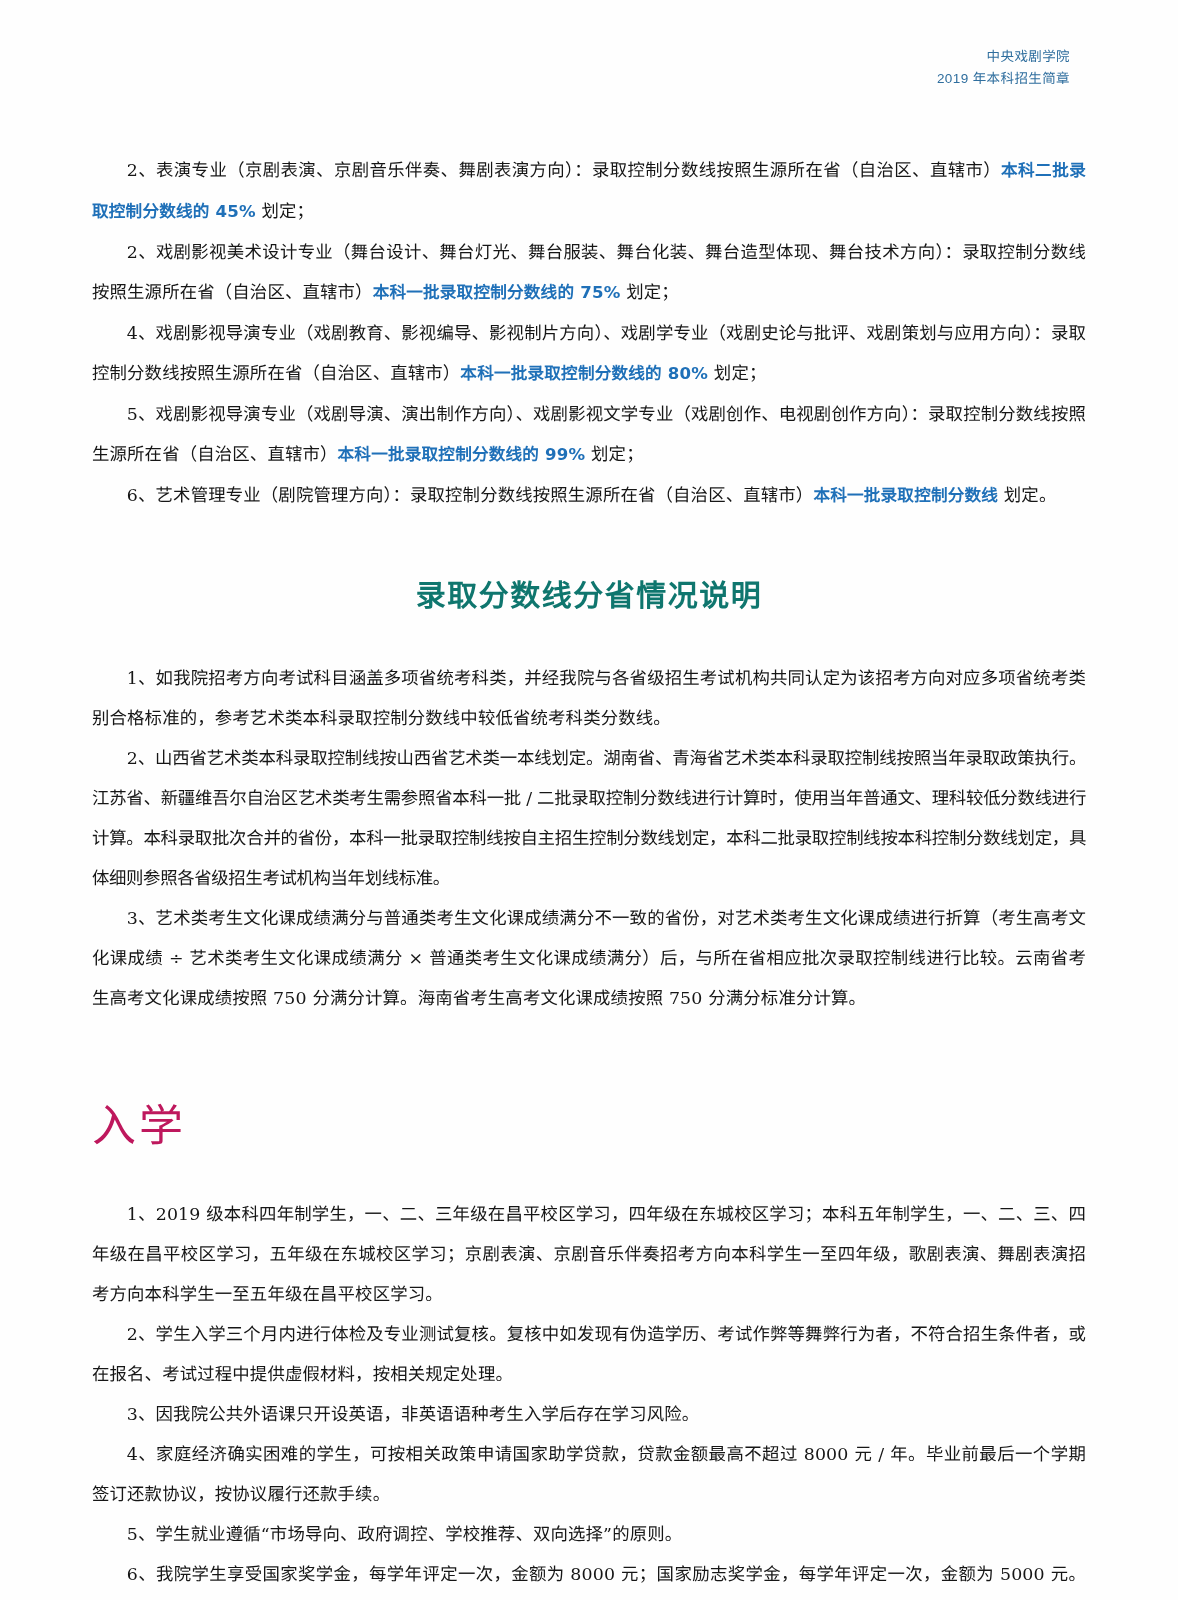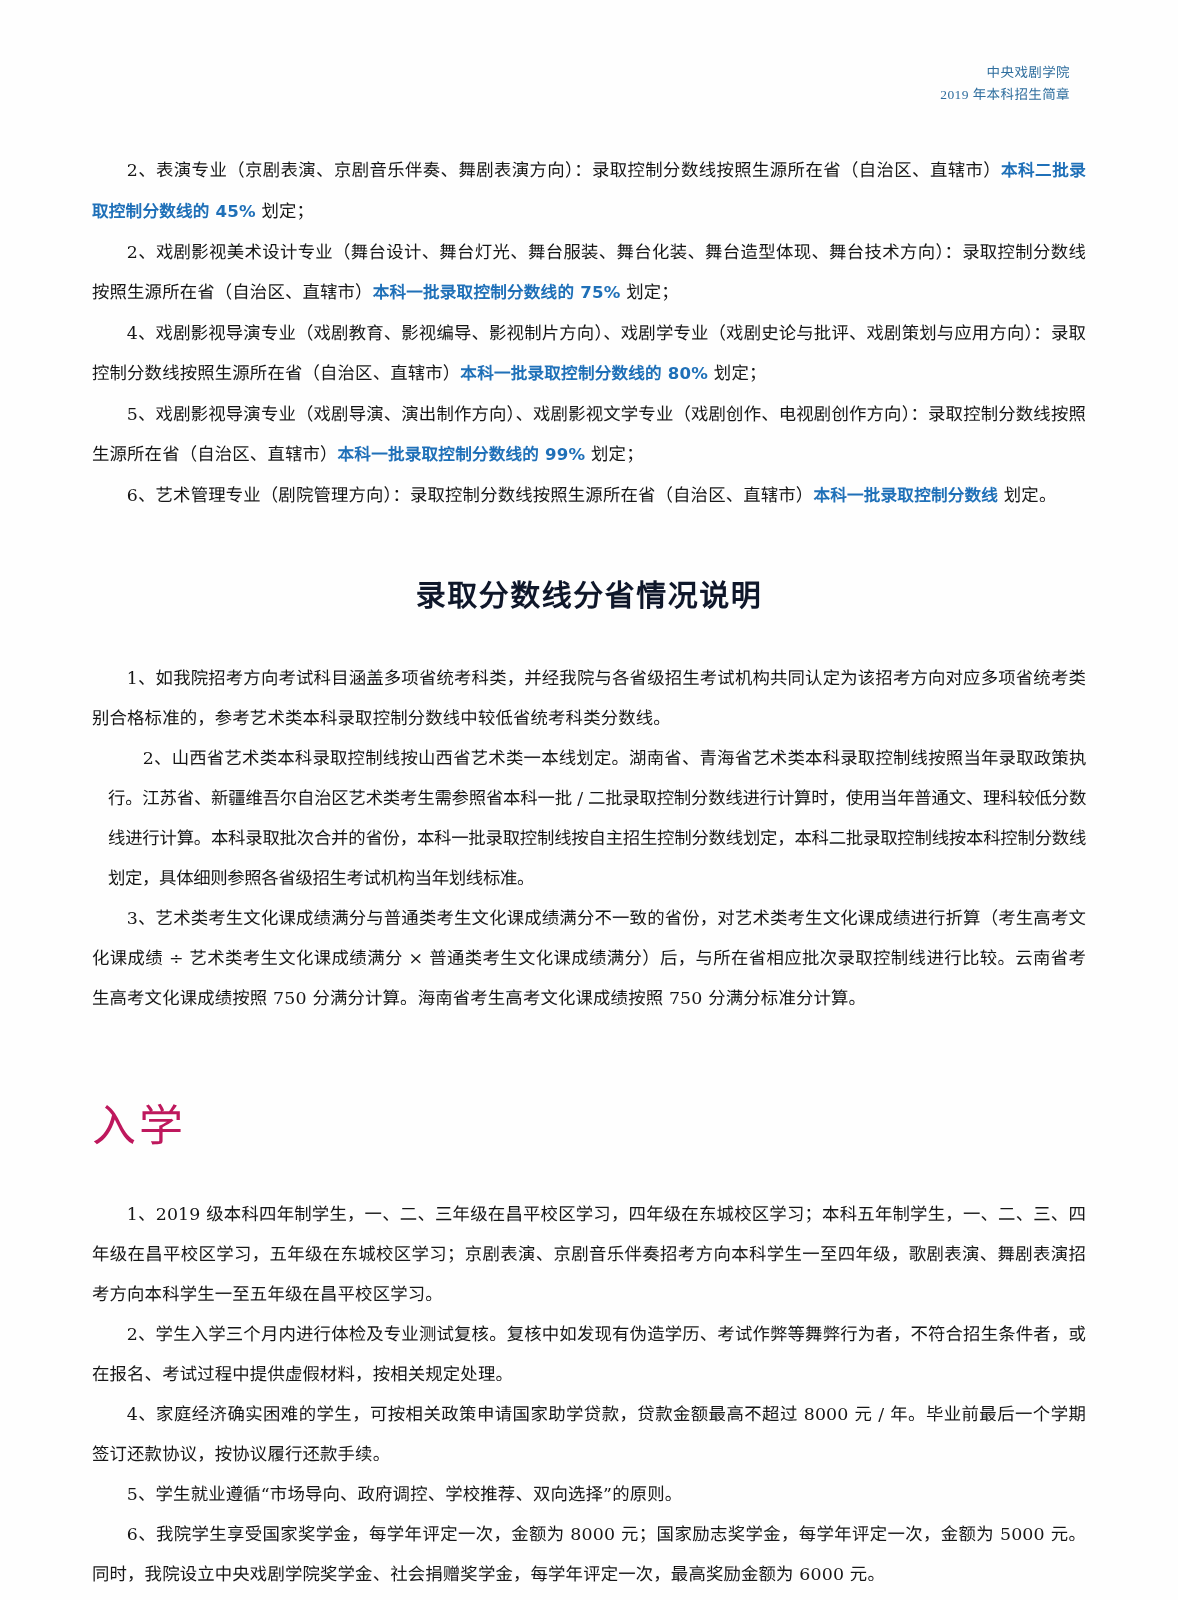--- a/index.html
+++ b/index.html
@@ -20,25 +20,25 @@
 
   .page {
     position: absolute;
     inset: 0;
     background: #fefefe;
   }
 
   
   .run-head {
     position: absolute;
-    top: 62px;
+    top: 46px;
     right: 108px;
     text-align: right;
     color: #2f6e9e;
-    font-family: Liberation Serif, serif;
+    font-family: Liberation Sans, sans-serif;
     font-size: 13.5px;
     line-height: 1.62;
     letter-spacing: 0.4px;
     white-space: nowrap;
   }
   .run-head .rh-line { display: block; }
 
   
   .content {
     position: absolute;
@@ -55,37 +55,36 @@
     text-align: justify;
     text-justify: inter-ideograph;
     color: #161616;
     letter-spacing: 0.15px;
   }
   p.para + p.para { margin-top: 0; }
 
   
   p.para.tight {
     letter-spacing: -0.35px;
-    margin-left: 16px;
   }
 
   
   .hl {
     color: #1f70b8;
     font-family: "DejaVu Sans", "Liberation Sans", sans-serif;
     font-weight: 700;
     font-size: 16.6px;
     letter-spacing: 0.2px;
   }
 
   
   .center-heading {
     margin: 0;
     text-align: center;
-    color: #0f172a;
+    color: #0f766e;
     font-family: "DejaVu Serif", "Liberation Serif", serif;
     font-weight: 700;
     font-size: 30px;
     letter-spacing: 1.5px;
     line-height: 1.2;
   }
 
   
   .chapter-heading {
     margin: 0;
@@ -150,19 +149,20 @@
 
     <div class="gap-xl"></div>
 
     <h1 class="chapter-heading">入学</h1>
 
     <div class="gap-md"></div>
 
     <div>
       <p class="para">1、2019 级本科四年制学生，一、二、三年级在昌平校区学习，四年级在东城校区学习；本科五年制学生，一、二、三、四年级在昌平校区学习，五年级在东城校区学习；京剧表演、京剧音乐伴奏招考方向本科学生一至四年级，歌剧表演、舞剧表演招考方向本科学生一至五年级在昌平校区学习。</p>
       <p class="para">2、学生入学三个月内进行体检及专业测试复核。复核中如发现有伪造学历、考试作弊等舞弊行为者，不符合招生条件者，或在报名、考试过程中提供虚假材料，按相关规定处理。</p>
+      <p class="para">3、因我院公共外语课只开设英语，非英语语种考生入学后存在学习风险。</p>
       <p class="para">4、家庭经济确实困难的学生，可按相关政策申请国家助学贷款，贷款金额最高不超过 8000 元 / 年。毕业前最后一个学期签订还款协议，按协议履行还款手续。</p>
       <p class="para">5、学生就业遵循“市场导向、政府调控、学校推荐、双向选择”的原则。</p>
       <p class="para">6、我院学生享受国家奖学金，每学年评定一次，金额为 8000 元；国家励志奖学金，每学年评定一次，金额为 5000 元。同时，我院设立中央戏剧学院奖学金、社会捐赠奖学金，每学年评定一次，最高奖励金额为 6000 元。</p>
     </div>
 
   </div>
 </div>
 
 </body></html>

